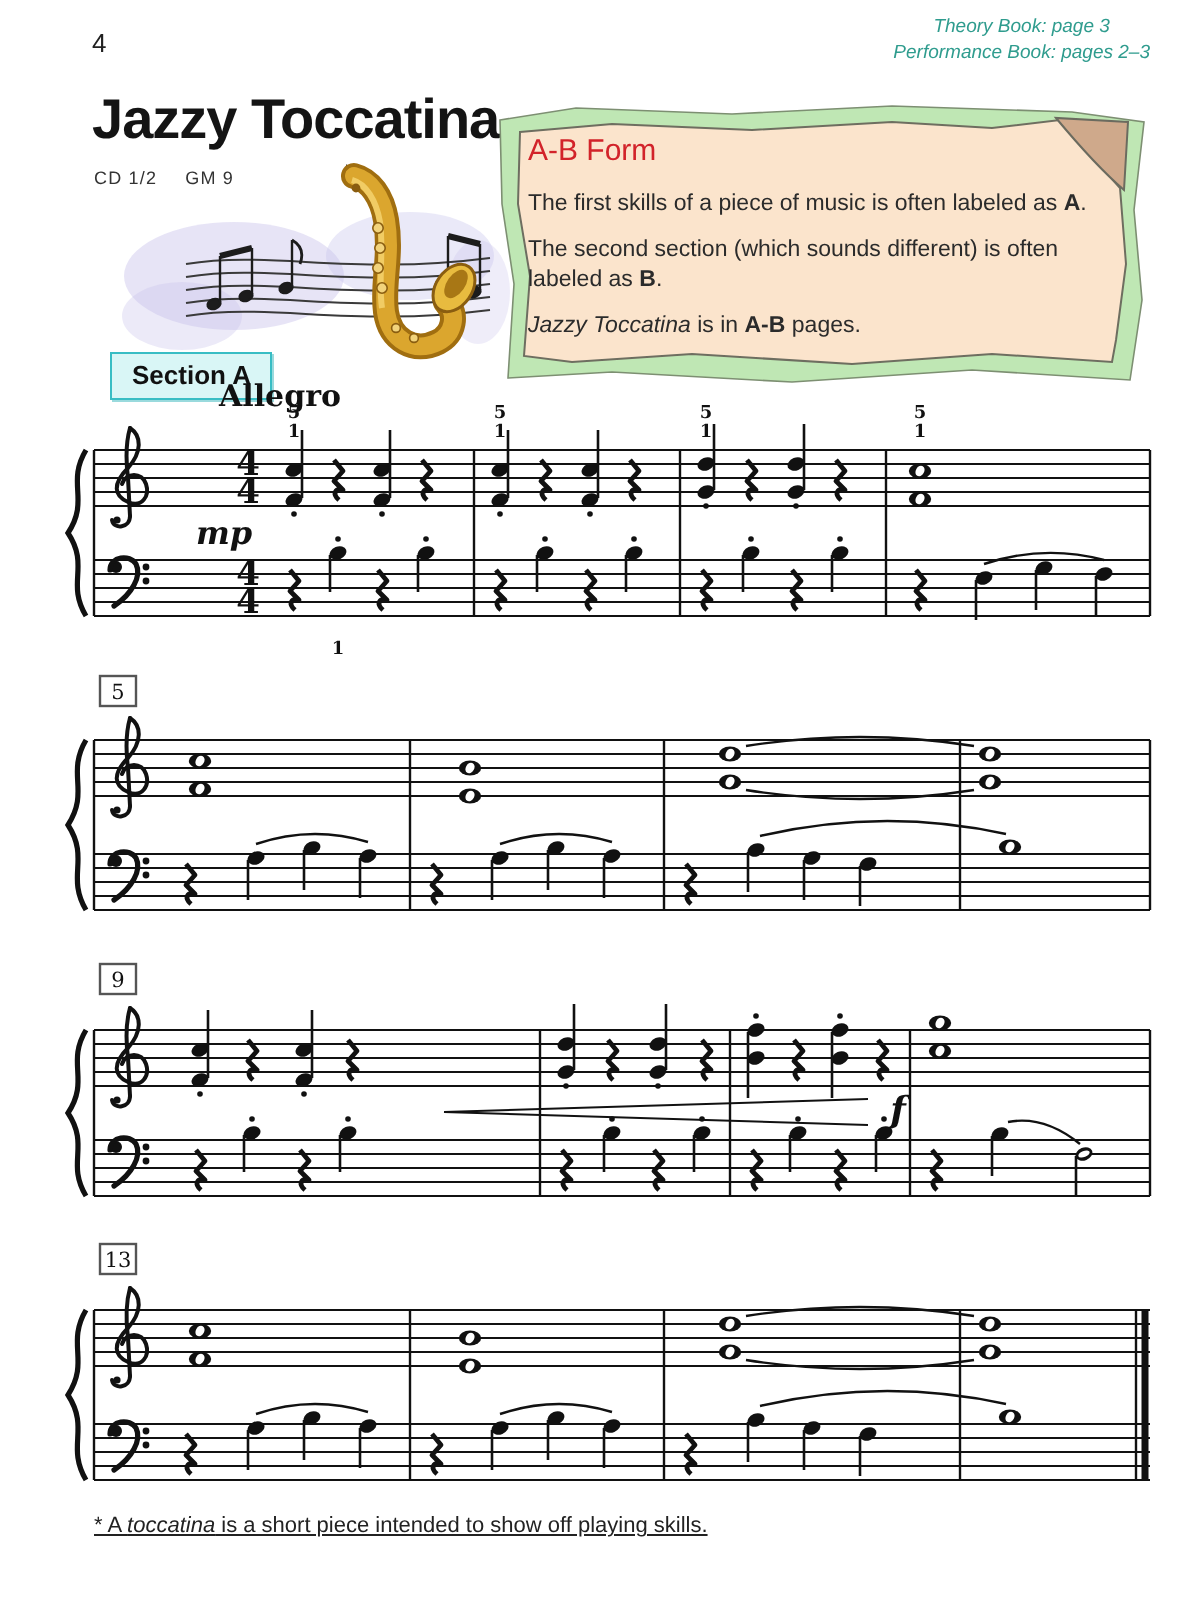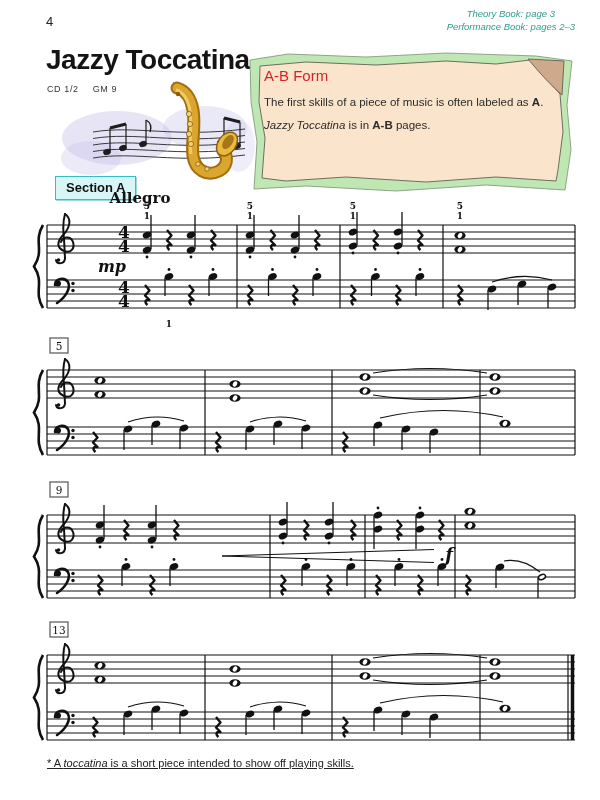--- a/index.html
+++ b/index.html
@@ -96,20 +96,21 @@
 
   <div class="infobox">
     <svg width="330" height="146" viewBox="0 0 330 146">
       <polygon points="4,10 42,4 120,7 200,3 290,6 326,11 321,55 325,100 319,140 240,135 150,141 60,136 8,139 11,92 5,52" fill="#bfe7b4" stroke="#7d8f72" stroke-width="0.8"></polygon>
       <polygon points="14,16 60,12 130,15 200,11 250,14 284,10 314,44 317,82 312,120 310,131 250,127 180,132 100,127 40,131 16,128 19,88 13,52" fill="#fbe4cc" stroke="#6e6e60" stroke-width="1"></polygon>
       <path d="M 282 9 Q 302 33 316 45 L 318 11 Z" fill="#cfa98b" stroke="#6b6b5f" stroke-width="1"></path>
     </svg>
     <div class="infobox-content">
       <div class="infobox-title">A-B Form</div>
       <p><span>The first skills of a piece of music is often labeled as </span><span class="run-bold">A</span><span>.</span></p>
+      <p><span>The second section (which sounds different) is often labeled as </span><span class="run-bold">B</span><span>.</span></p>
       <p><span class="run-italic">Jazzy Toccatina</span><span> is in </span><span class="run-bold">A-B</span><span> pages.</span></p>
     </div>
   </div>
 
   <div class="section-badge">Section A</div>
 
   <svg id="score" class="score" viewBox="0 0 600 800">
       <g>
         <path d="M 43 225 C 33 241.6 45 249.9 34 266.5 C 45 283.1 33 291.4 43 308" fill="none" stroke="#111111" stroke-width="2.6"></path>
         <line x1="47" y1="225" x2="575" y2="225" stroke="#111111" stroke-width="1"></line>

